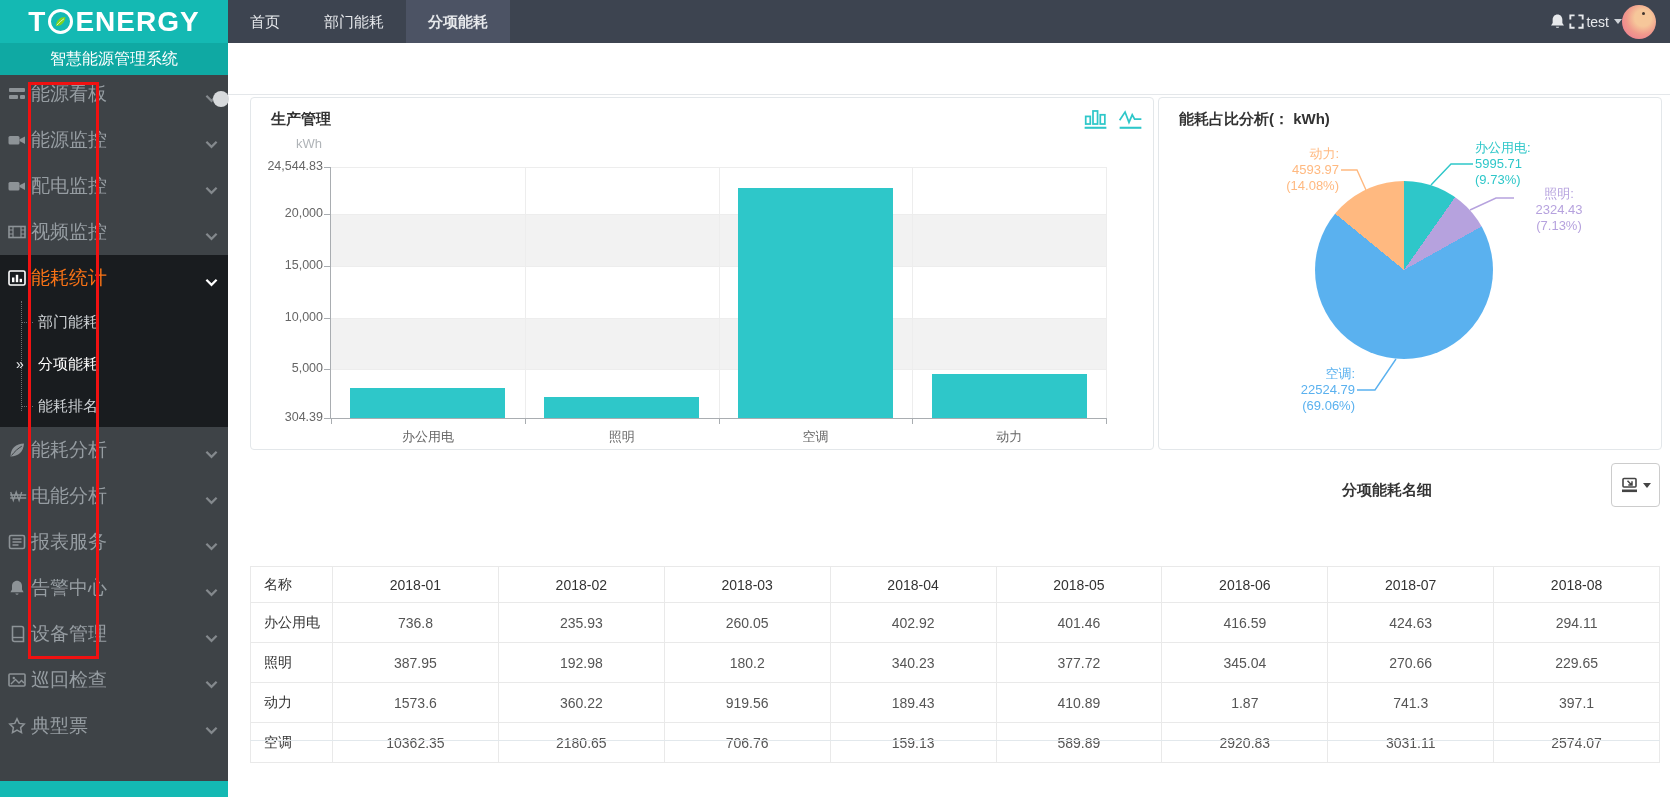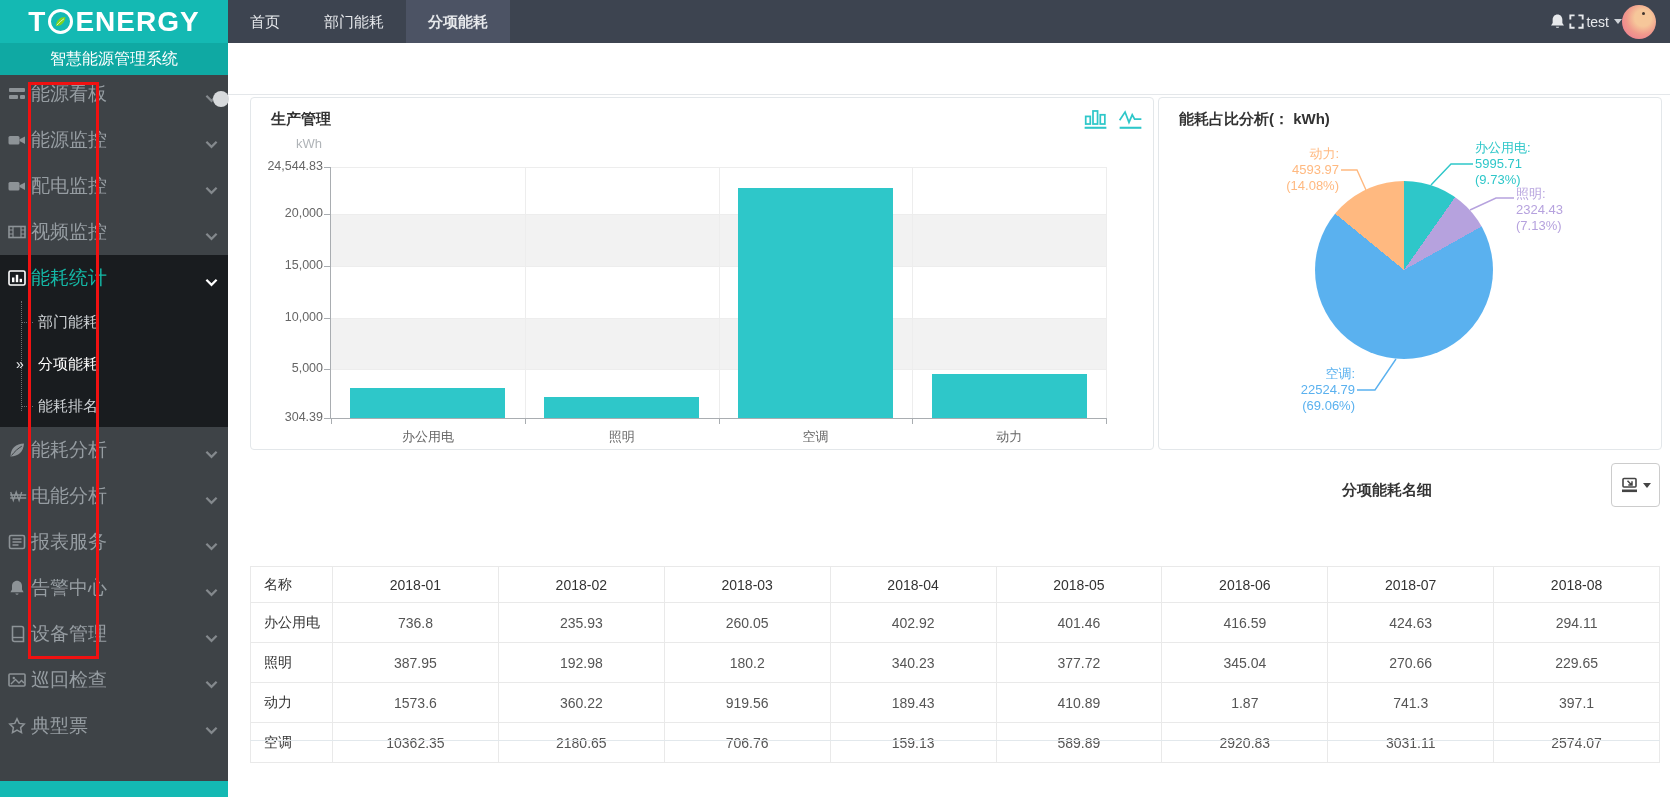--- a/index.html
+++ b/index.html
@@ -15,21 +15,21 @@
              border:3px solid #fff; border-radius:50%; margin:0 2px; }
   .brand-sub { position:absolute; left:0; top:43px; width:228px; height:32px; background:#0fa9a3;
                color:#fff; font-size:16px; display:flex; align-items:center; justify-content:center; z-index:5; }
   .sidebar { position:absolute; left:0; top:0; width:228px; height:797px; background:#3e4347; }
   .side-bottom { position:absolute; left:0; bottom:0; width:228px; height:16px; background:#14b9b3; }
   .scroll-dot { position:absolute; left:213px; top:91px; width:16px; height:16px; border-radius:50%;
                 background:#d7dadc; z-index:6; }
   #side-menu { position:absolute; left:0; top:71px; width:228px; }
   .s-item { position:relative; height:46px; display:flex; align-items:center; color:#969da2;
             font-size:19px; cursor:pointer; }
-  .s-item.active { background:#191c1f; color:#14b8a6; }
+  .s-item.active { background:#191c1f; color:#f97316; }
   .s-ico { width:20px; height:20px; margin-left:7px; color:#8d9397; display:inline-flex; }
   .s-item.active .s-ico { color:#fff; }
   .s-ico svg { width:20px; height:20px; }
   .s-lab { margin-left:4px; }
   .chev { position:absolute; right:10px; top:50%; margin-top:-6px; width:13px; height:13px; color:#84898d; }
   .s-item.active .chev { color:#fff; }
   .chev svg { width:13px; height:13px; }
   .s-sub { background:#191c1f; position:relative; }
   .s-sub::before { content:''; position:absolute; left:21px; top:0; bottom:16px; border-left:1px dotted #6d7174; }
   .s-subitem { position:relative; height:42px; line-height:42px; padding-left:38px; color:#cfd3d6;
@@ -429,21 +429,21 @@
           <polyline points="272,87 292,66 314,66" fill="none" stroke="#2ec7c9" stroke-width="1.4"></polyline>
           <polyline points="311,112 337,100 355,100" fill="none" stroke="#b6a2de" stroke-width="1.4"></polyline>
           <polyline points="237,261 216,292 198,292" fill="none" stroke="#5ab1ef" stroke-width="1.4"></polyline>
           <polyline points="207,92 198,72 182,72" fill="none" stroke="#ffb980" stroke-width="1.4"></polyline>
         </svg>
     <div class="pielab" style="left: 316px; top: 42px; width: 104px; text-align: left; color: rgb(46, 199, 201);">
           <div>办公用电:</div>
           <div>5995.71</div>
           <div>(9.73%)</div>
         </div>
-        <div class="pielab" style="left: 357px; top: 88px; width: 86px; text-align: left; color: rgb(182, 162, 222);">
+        <div class="pielab" style="left: 357px; top: 88px; width: 86px; text-align: center; color: rgb(182, 162, 222);">
           <div>照明:</div>
           <div>2324.43</div>
           <div>(7.13%)</div>
         </div>
         <div class="pielab" style="left: 116px; top: 268px; width: 80px; text-align: right; color: rgb(90, 177, 239);">
           <div>空调:</div>
           <div>22524.79</div>
           <div>(69.06%)</div>
         </div>
         <div class="pielab" style="left: 102px; top: 48px; width: 78px; text-align: right; color: rgb(255, 185, 128);">

